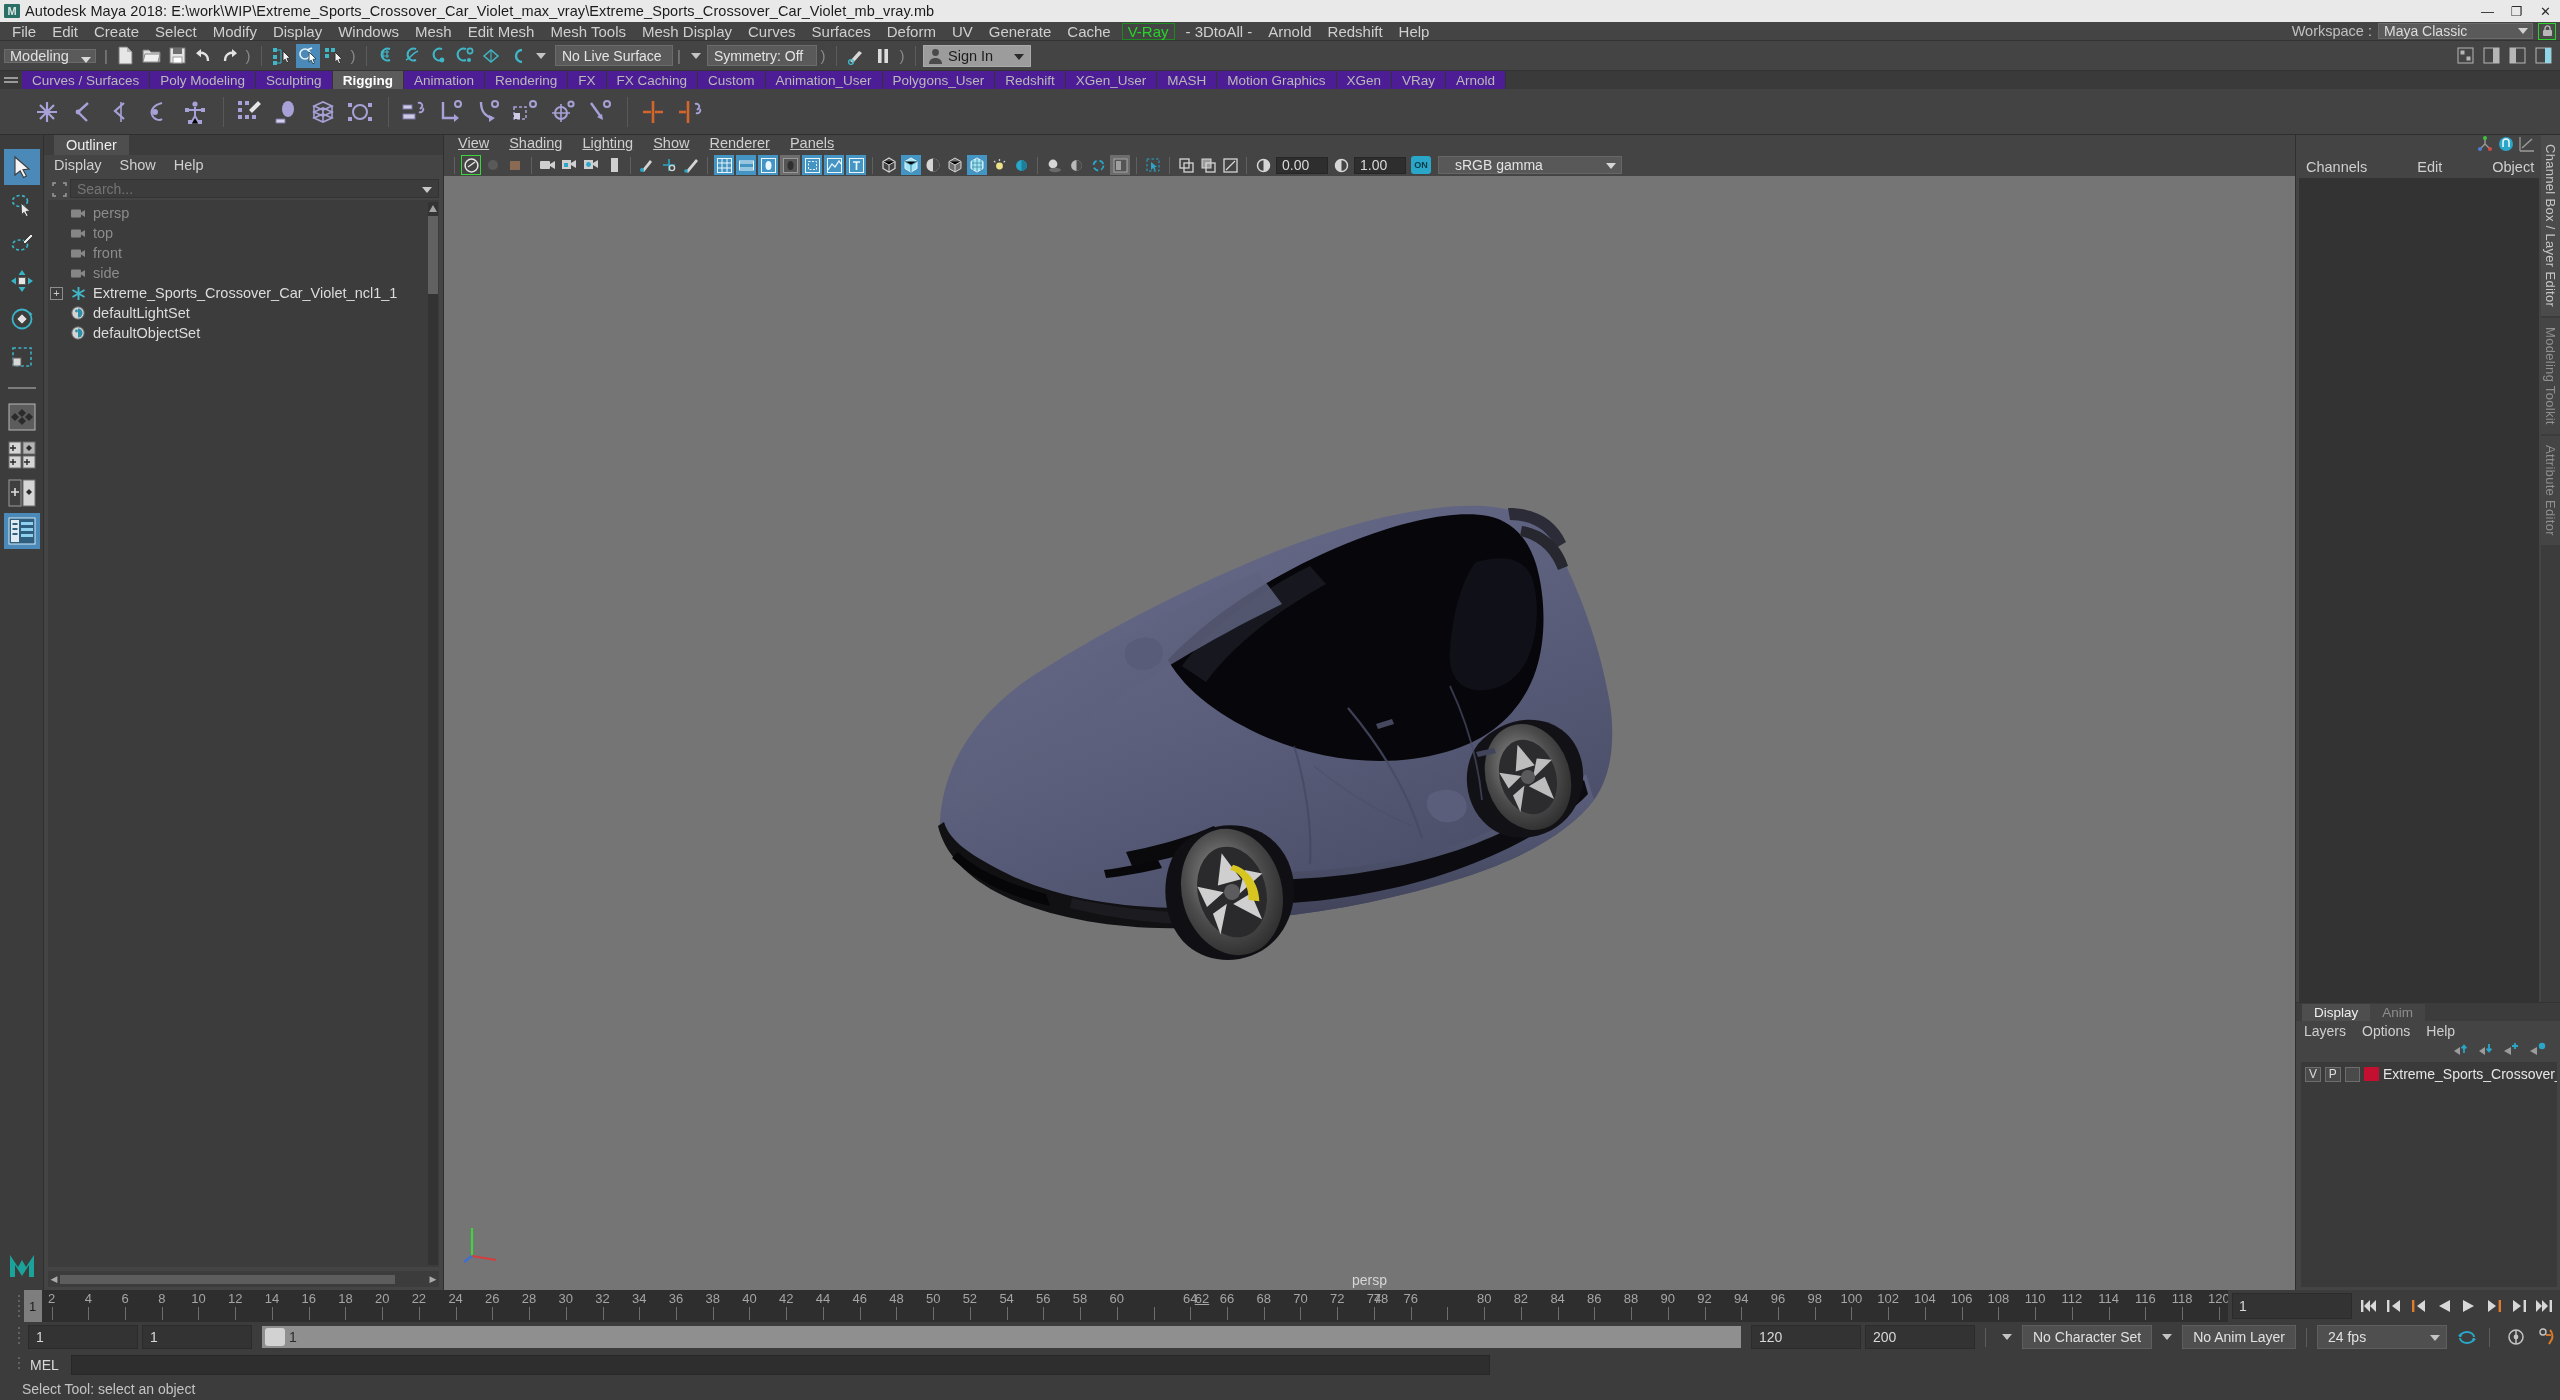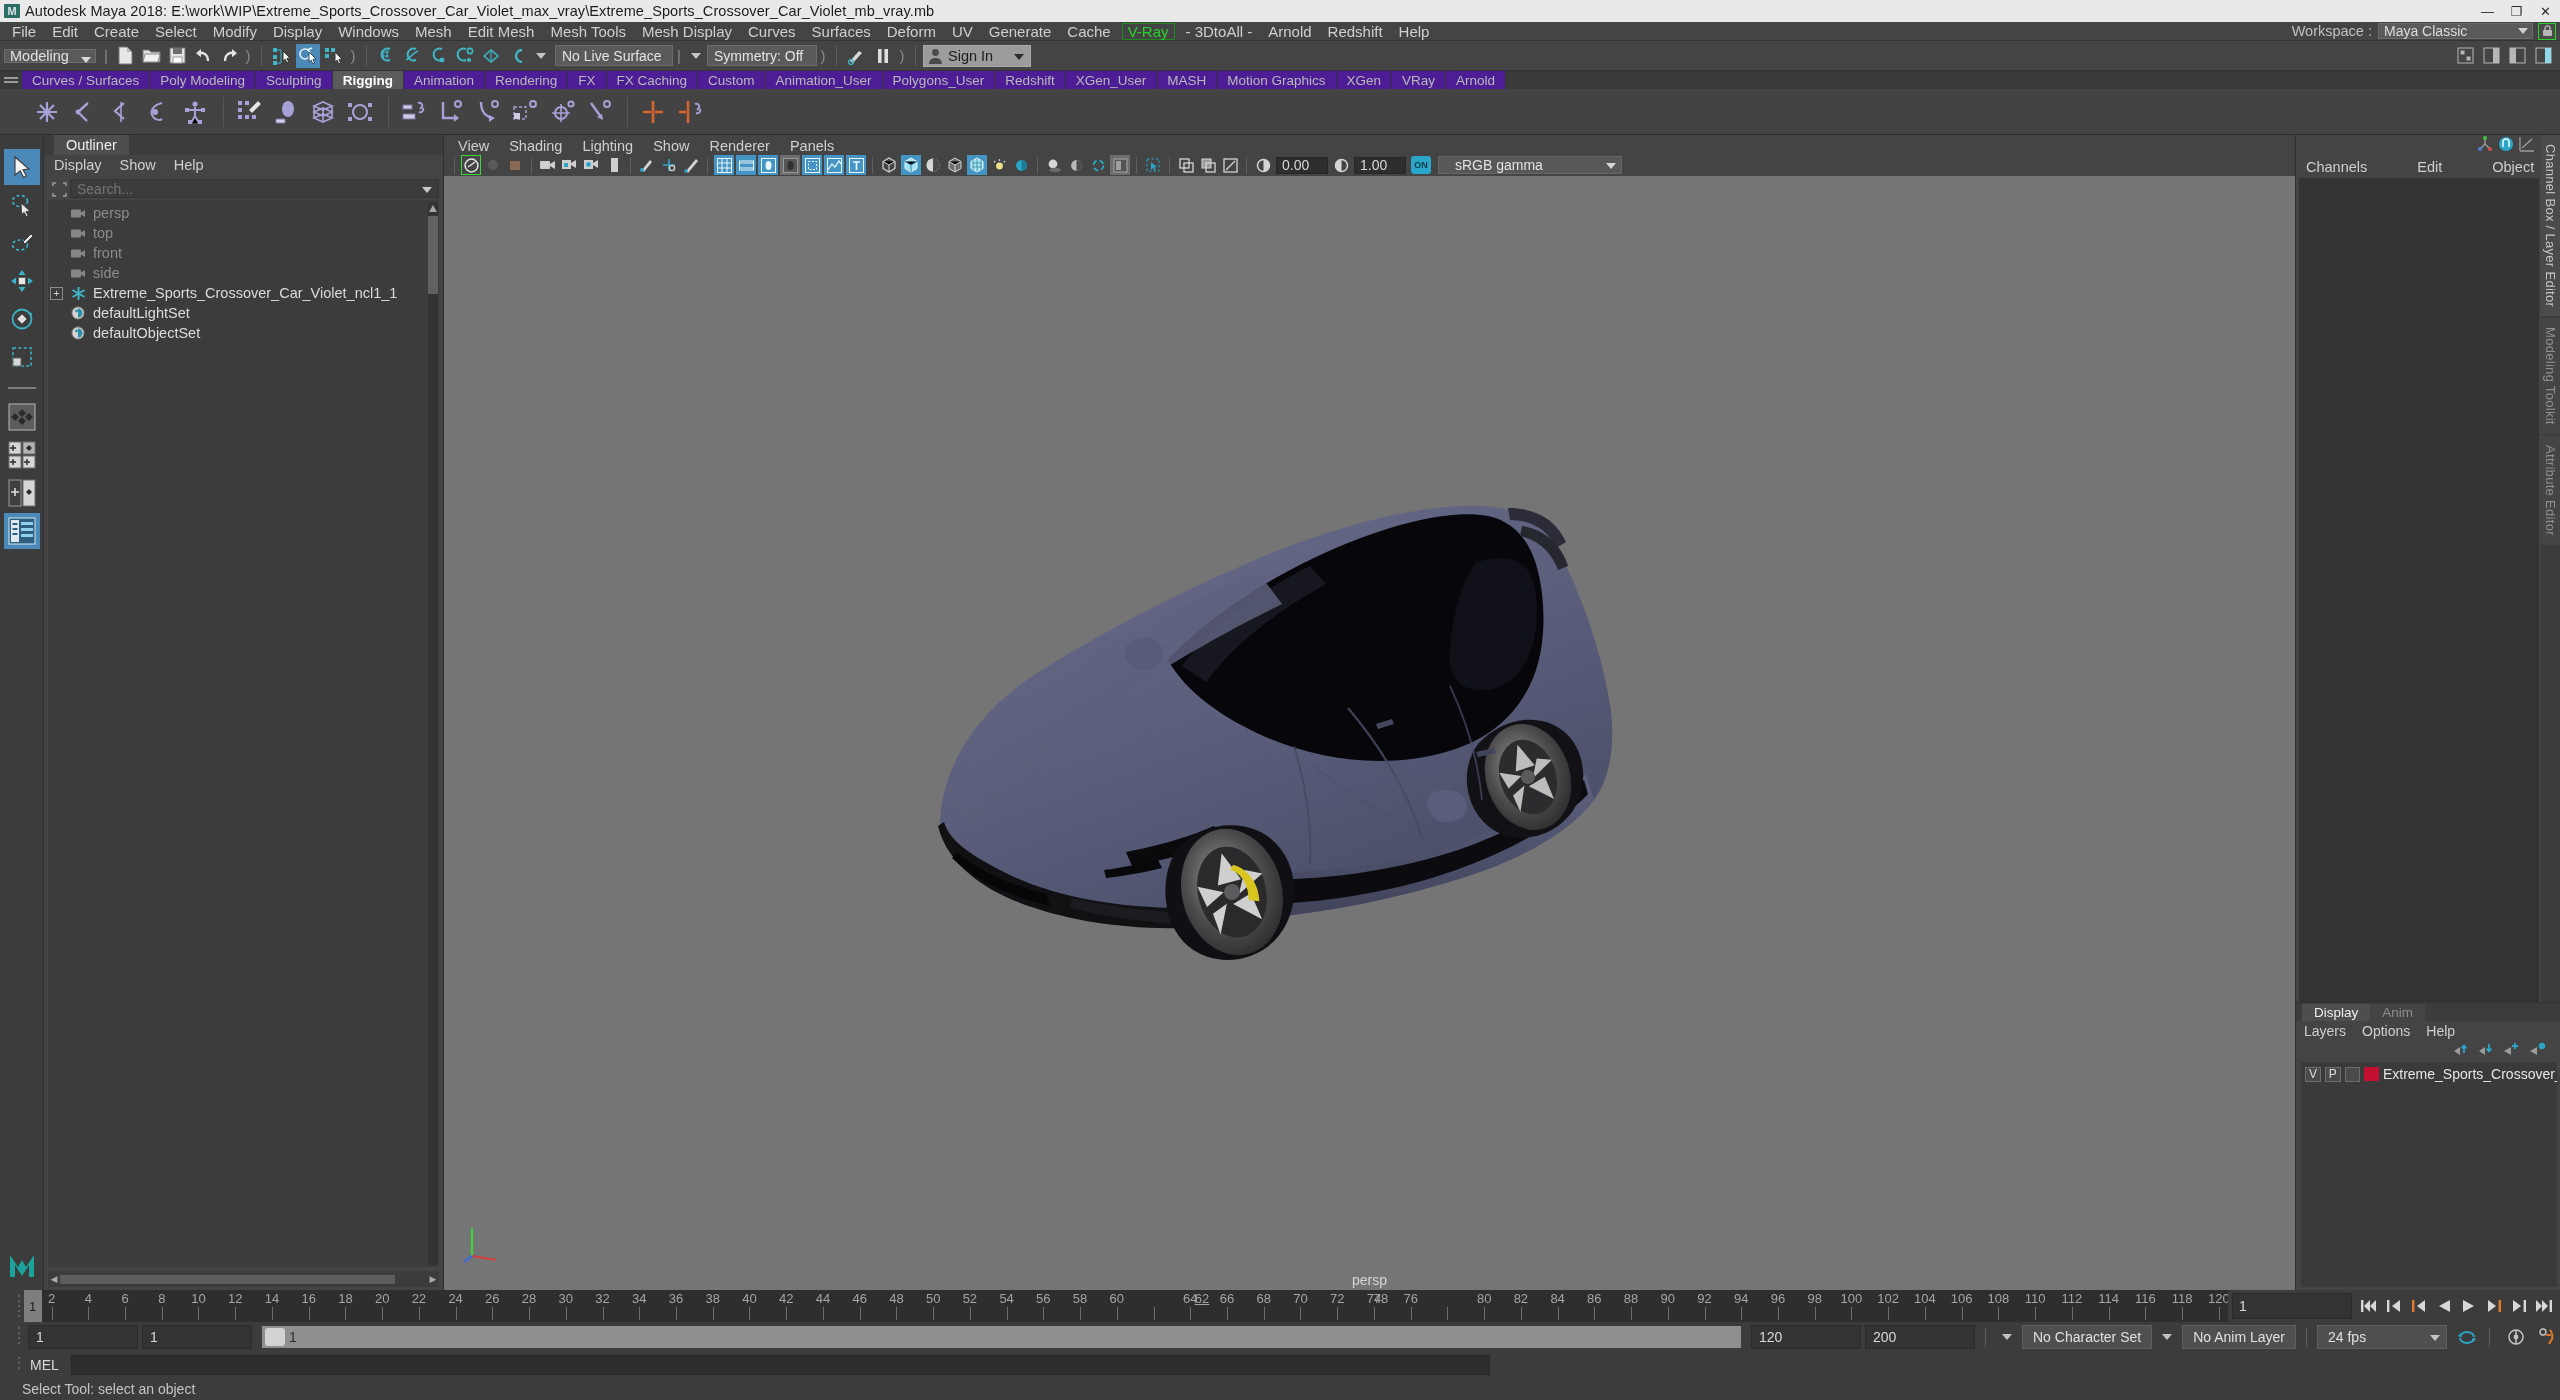--- a/index.html
+++ b/index.html
@@ -171,21 +171,21 @@
   .ol-scroll .arrowup{position:absolute;top:0;left:0;width:10px;height:12px;display:flex;align-items:center;justify-content:center;}
   .outliner-hscroll{
     height:16px;margin:0 4px 3px 4px;background:#3c3c3c;display:flex;align-items:center;position:relative;
   }
   .outliner-hscroll .hthumb{position:absolute;left:12px;height:9px;width:335px;background:#5d5d5d;top:4px;}
   .hs-arrow{width:12px;height:12px;display:flex;align-items:center;justify-content:center;font-size:9px;color:#aaa;z-index:2;}
   .hs-right{position:absolute;right:0;}
 
   
   .viewcol{flex:1 1 auto;display:flex;flex-direction:column;min-width:0;background:#3c3c3c;}
-  .vp-menubar{height:19px;flex:0 0 19px;background:#444;display:flex;align-items:flex-end;padding-left:14px;}
+  .vp-menubar{height:19px;flex:0 0 19px;background:#444;display:flex;align-items:flex-start;padding-left:14px;text-decoration:underline;}
   .vpm{font-size:14.5px;color:#cfcfcf;margin-right:20px;}
   .vp-toolbar{
     height:22px;flex:0 0 22px;background:#444;display:flex;align-items:center;padding-left:5px;
   }
   .vt-ico{width:20px;height:20px;display:flex;align-items:center;justify-content:center;margin:0 1px;}
   .vt-ico.on{background:#4595c4;}
   .vt-sep{width:1px;height:17px;background:#606060;margin:0 5px;}
   .vt-num{
     width:52px;height:17px;background:#2e2e2e;border:1px solid #262626;color:#d8d8d8;
     font-size:14px;display:flex;align-items:center;padding-left:5px;margin:0 2px;

